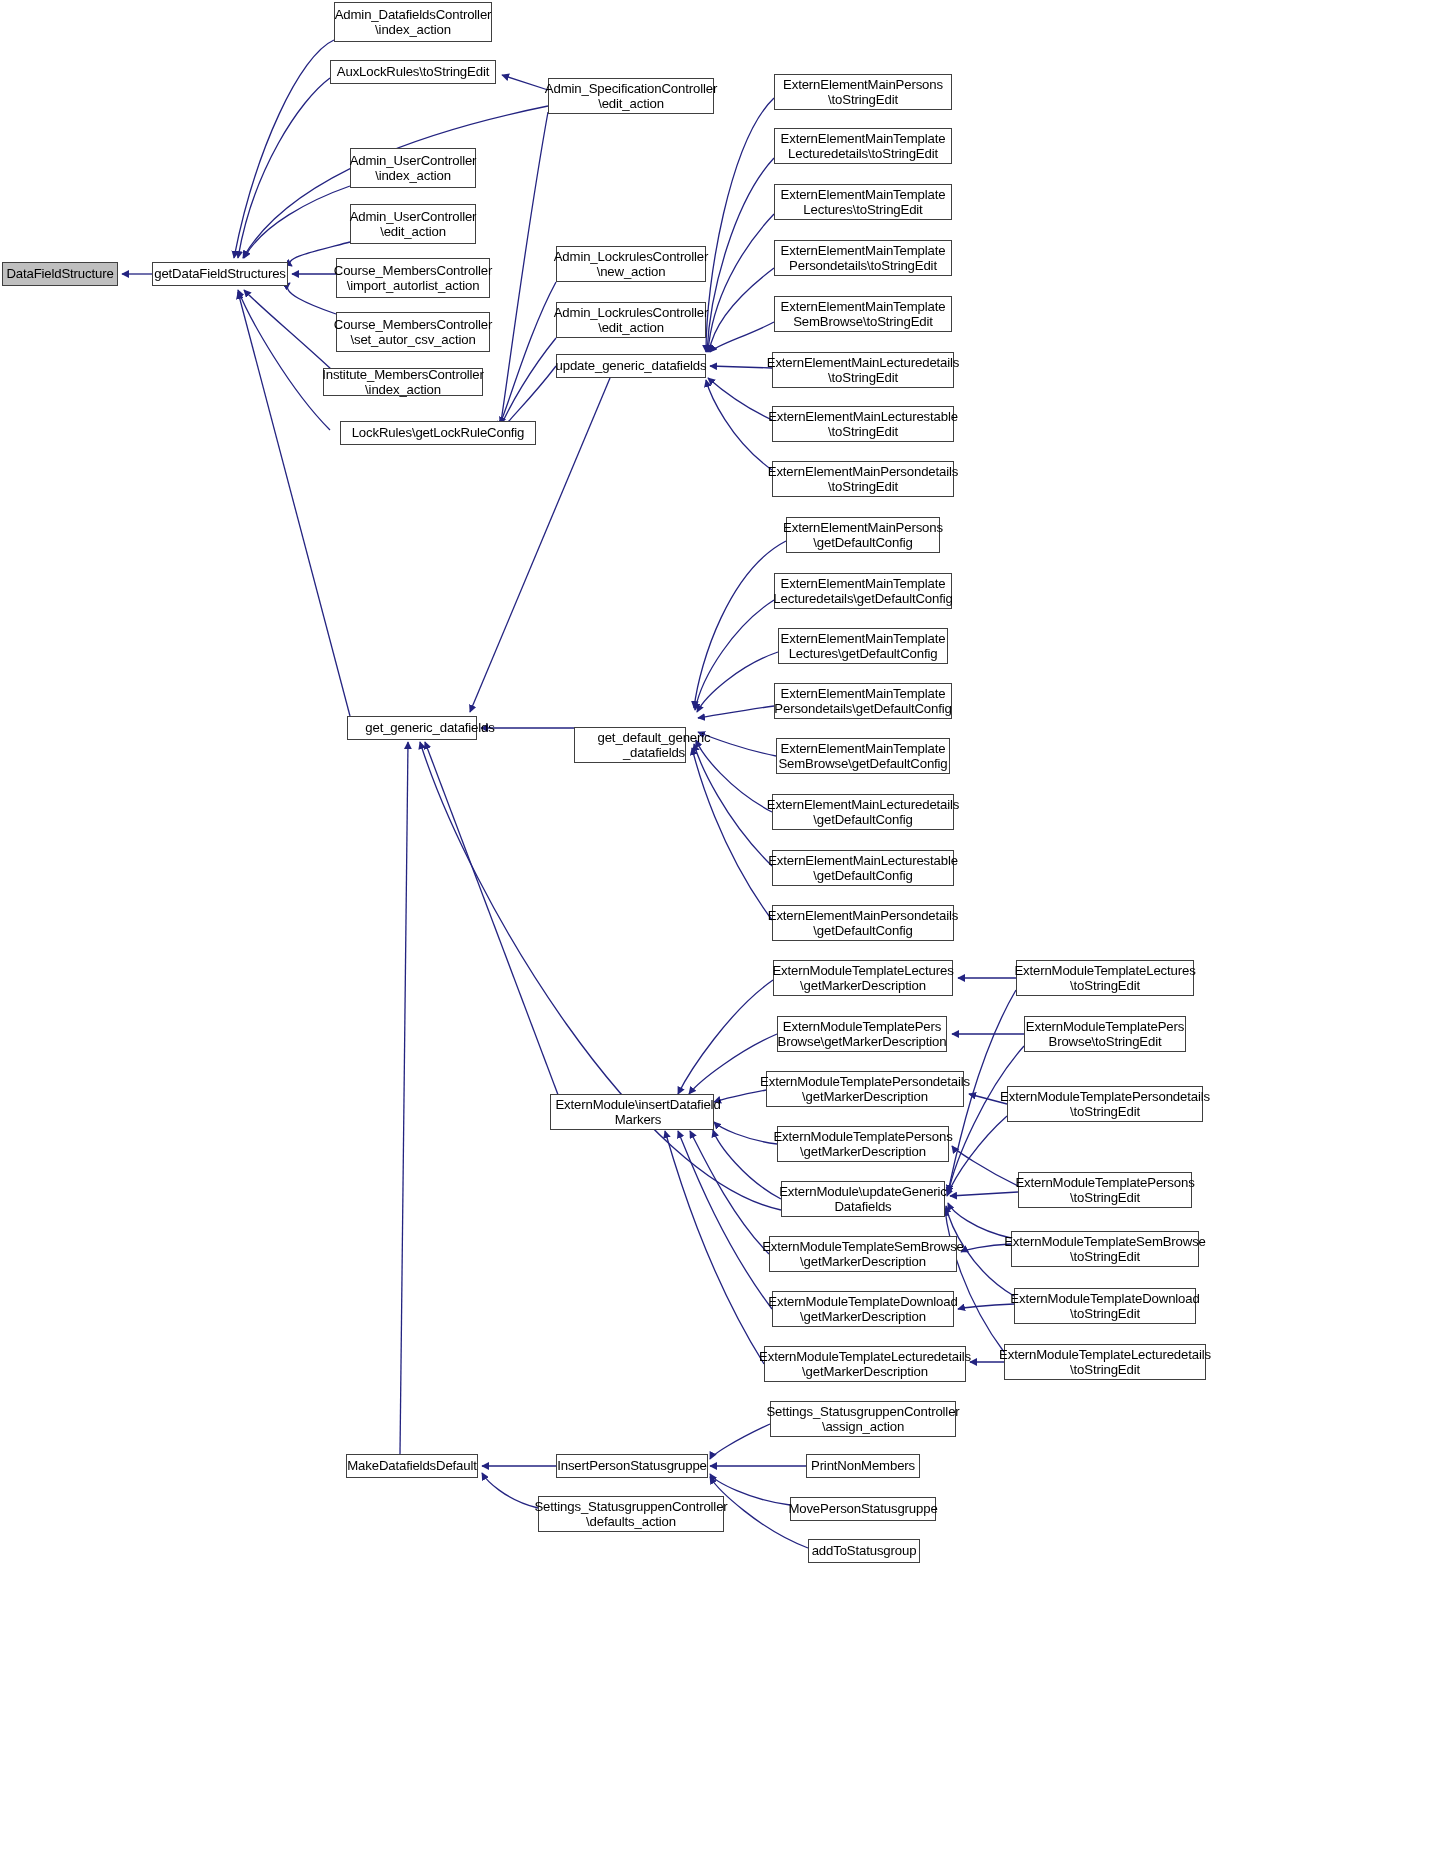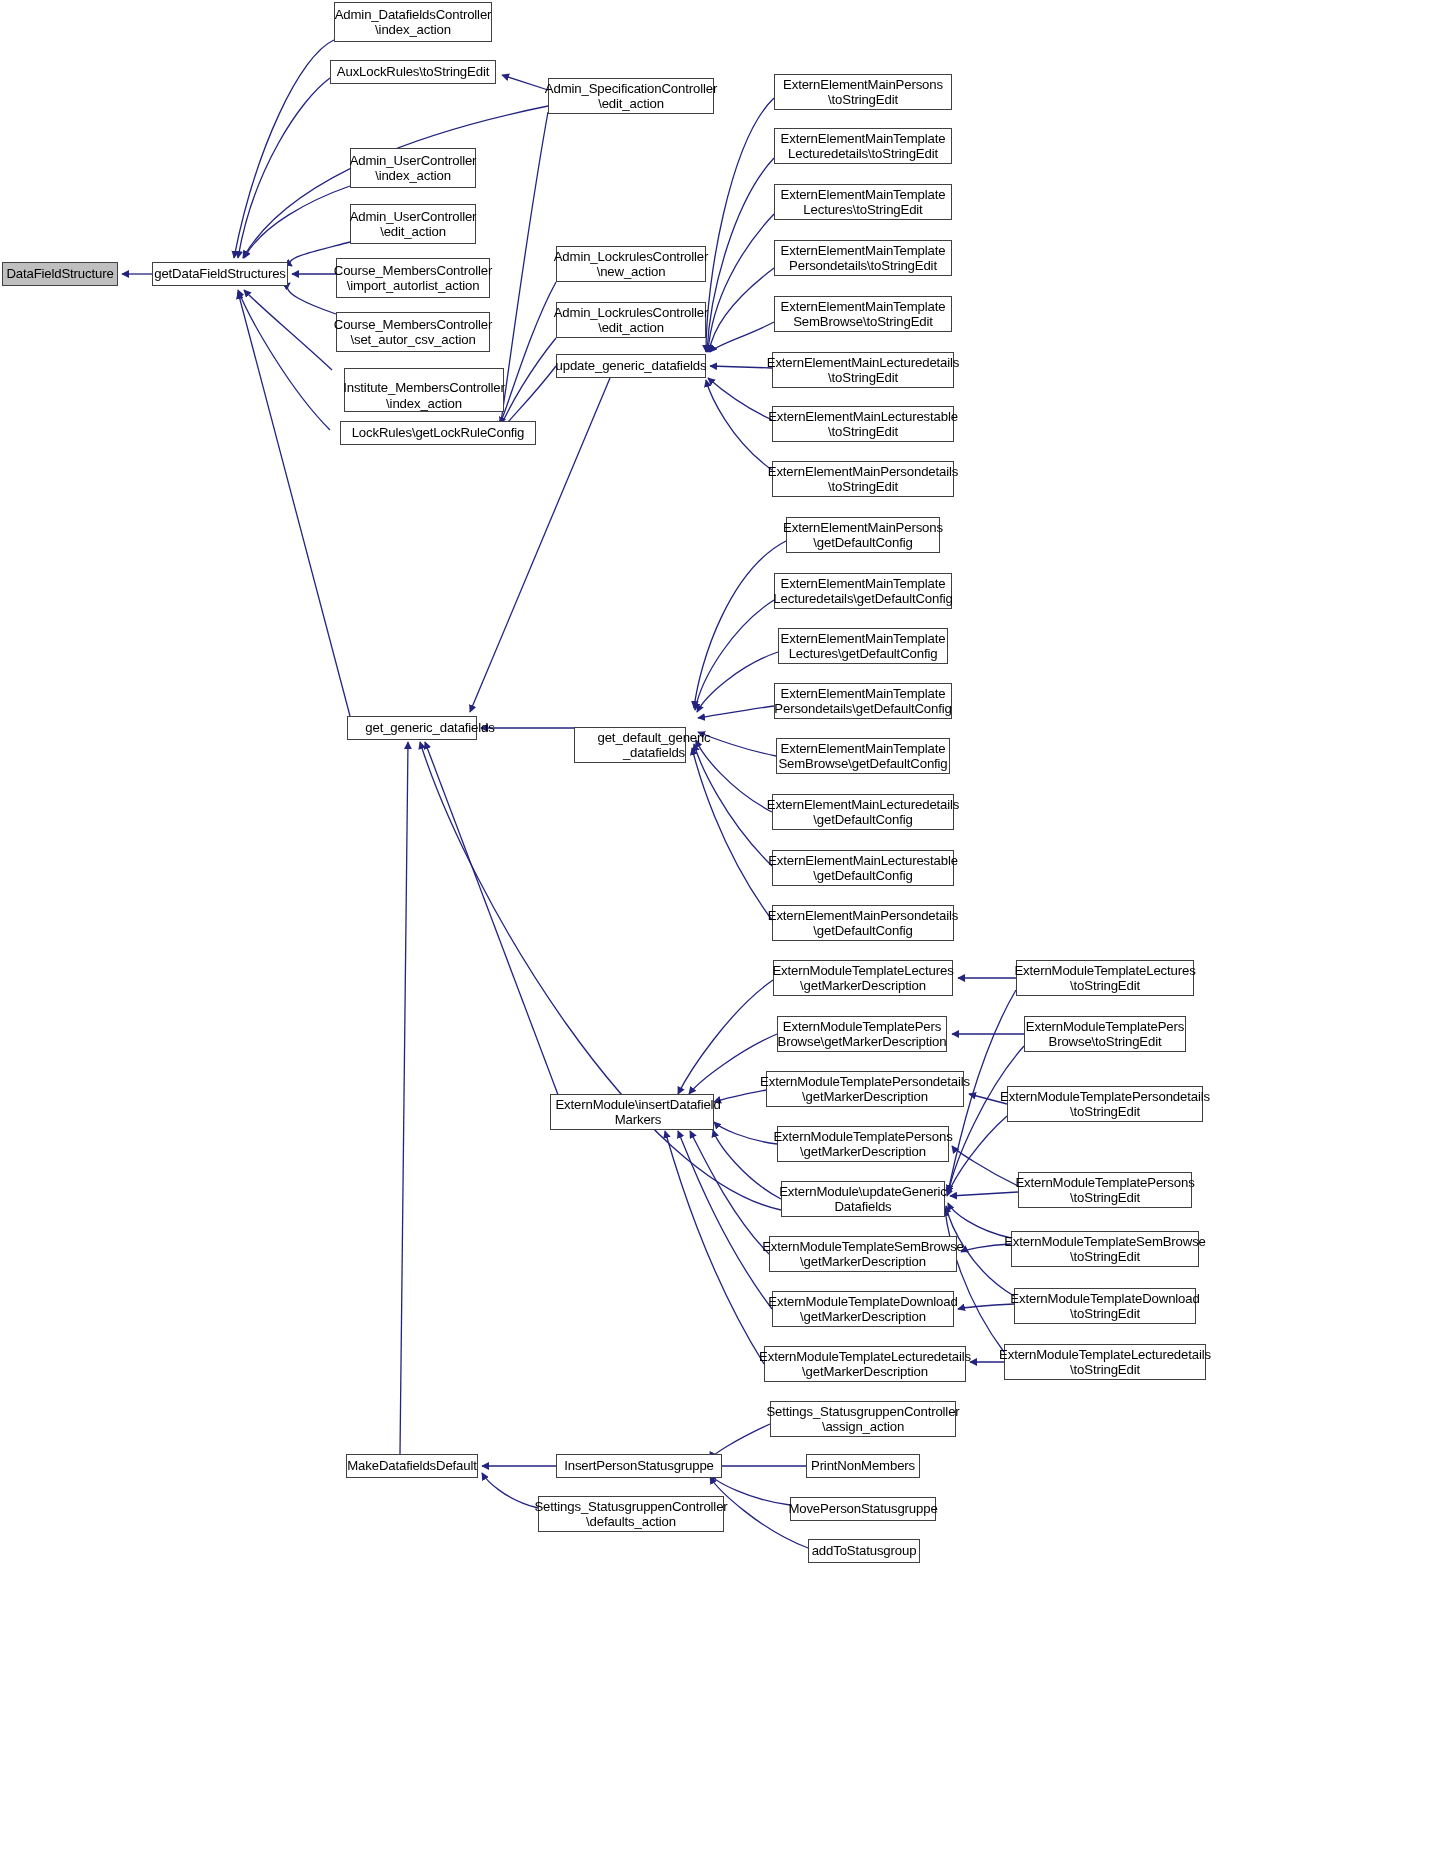--- a/index.html
+++ b/index.html
@@ -133,21 +133,21 @@
       <div class="node" style="left: 548px; top: 78px; width: 166px; height: 36px;"><span>Admin_SpecificationController
 \edit_action</span></div>
       <div class="node" style="left: 350px; top: 148px; width: 126px; height: 40px;"><span>Admin_UserController
 \index_action</span></div>
       <div class="node" style="left: 350px; top: 204px; width: 126px; height: 40px;"><span>Admin_UserController
 \edit_action</span></div>
       <div class="node" style="left: 336px; top: 258px; width: 154px; height: 40px;"><span>Course_MembersController
 \import_autorlist_action</span></div>
       <div class="node" style="left: 336px; top: 312px; width: 154px; height: 40px;"><span>Course_MembersController
 \set_autor_csv_action</span></div>
-      <div class="node" style="left: 344px; top: 368px; width: 160px; height: 44px; align-items: flex-end;"><span>Institute_MembersController
+      <div class="node" style="left: 323px; top: 368px; width: 160px; height: 28px;"><span>Institute_MembersController
 \index_action</span></div>
       <div class="node" style="left: 340px; top: 421px; width: 196px; height: 24px;"><span>LockRules\getLockRuleConfig</span></div>
       <div class="node" style="left: 556px; top: 246px; width: 150px; height: 36px;"><span>Admin_LockrulesController
 \new_action</span></div>
       <div class="node" style="left: 556px; top: 302px; width: 150px; height: 36px;"><span>Admin_LockrulesController
 \edit_action</span></div>
       <div class="node" style="left: 556px; top: 354px; width: 150px; height: 24px;"><span>update_generic_datafields</span></div>
       <div class="node" style="left: 774px; top: 74px; width: 178px; height: 36px;"><span>ExternElementMainPersons
 \toStringEdit</span></div>
       <div class="node" style="left: 774px; top: 128px; width: 178px; height: 36px;"><span>ExternElementMainTemplate
@@ -209,21 +209,21 @@
 \toStringEdit</span></div>
       <div class="node" style="left: 1018px; top: 1172px; width: 174px; height: 36px;"><span>ExternModuleTemplatePersons
 \toStringEdit</span></div>
       <div class="node" style="left: 1011px; top: 1231px; width: 188px; height: 36px;"><span>ExternModuleTemplateSemBrowse
 \toStringEdit</span></div>
       <div class="node" style="left: 1014px; top: 1288px; width: 182px; height: 36px;"><span>ExternModuleTemplateDownload
 \toStringEdit</span></div>
       <div class="node" style="left: 1004px; top: 1344px; width: 202px; height: 36px;"><span>ExternModuleTemplateLecturedetails
 \toStringEdit</span></div>
       <div class="node" style="left: 346px; top: 1454px; width: 132px; height: 24px;"><span>MakeDatafieldsDefault</span></div>
-      <div class="node" style="left: 556px; top: 1454px; width: 166px; height: 24px;"><span>InsertPersonStatusgruppe</span></div>
+      <div class="node" style="left: 556px; top: 1454px; width: 152px; height: 24px;"><span>InsertPersonStatusgruppe</span></div>
       <div class="node" style="left: 538px; top: 1496px; width: 186px; height: 36px;"><span>Settings_StatusgruppenController
 \defaults_action</span></div>
       <div class="node" style="left: 770px; top: 1401px; width: 186px; height: 36px;"><span>Settings_StatusgruppenController
 \assign_action</span></div>
       <div class="node" style="left: 806px; top: 1454px; width: 114px; height: 24px;"><span>PrintNonMembers</span></div>
       <div class="node" style="left: 790px; top: 1497px; width: 146px; height: 24px;"><span>MovePersonStatusgruppe</span></div>
       <div class="node" style="left: 808px; top: 1539px; width: 112px; height: 24px;"><span>addToStatusgroup</span></div>
     </div>
 </div>
 

